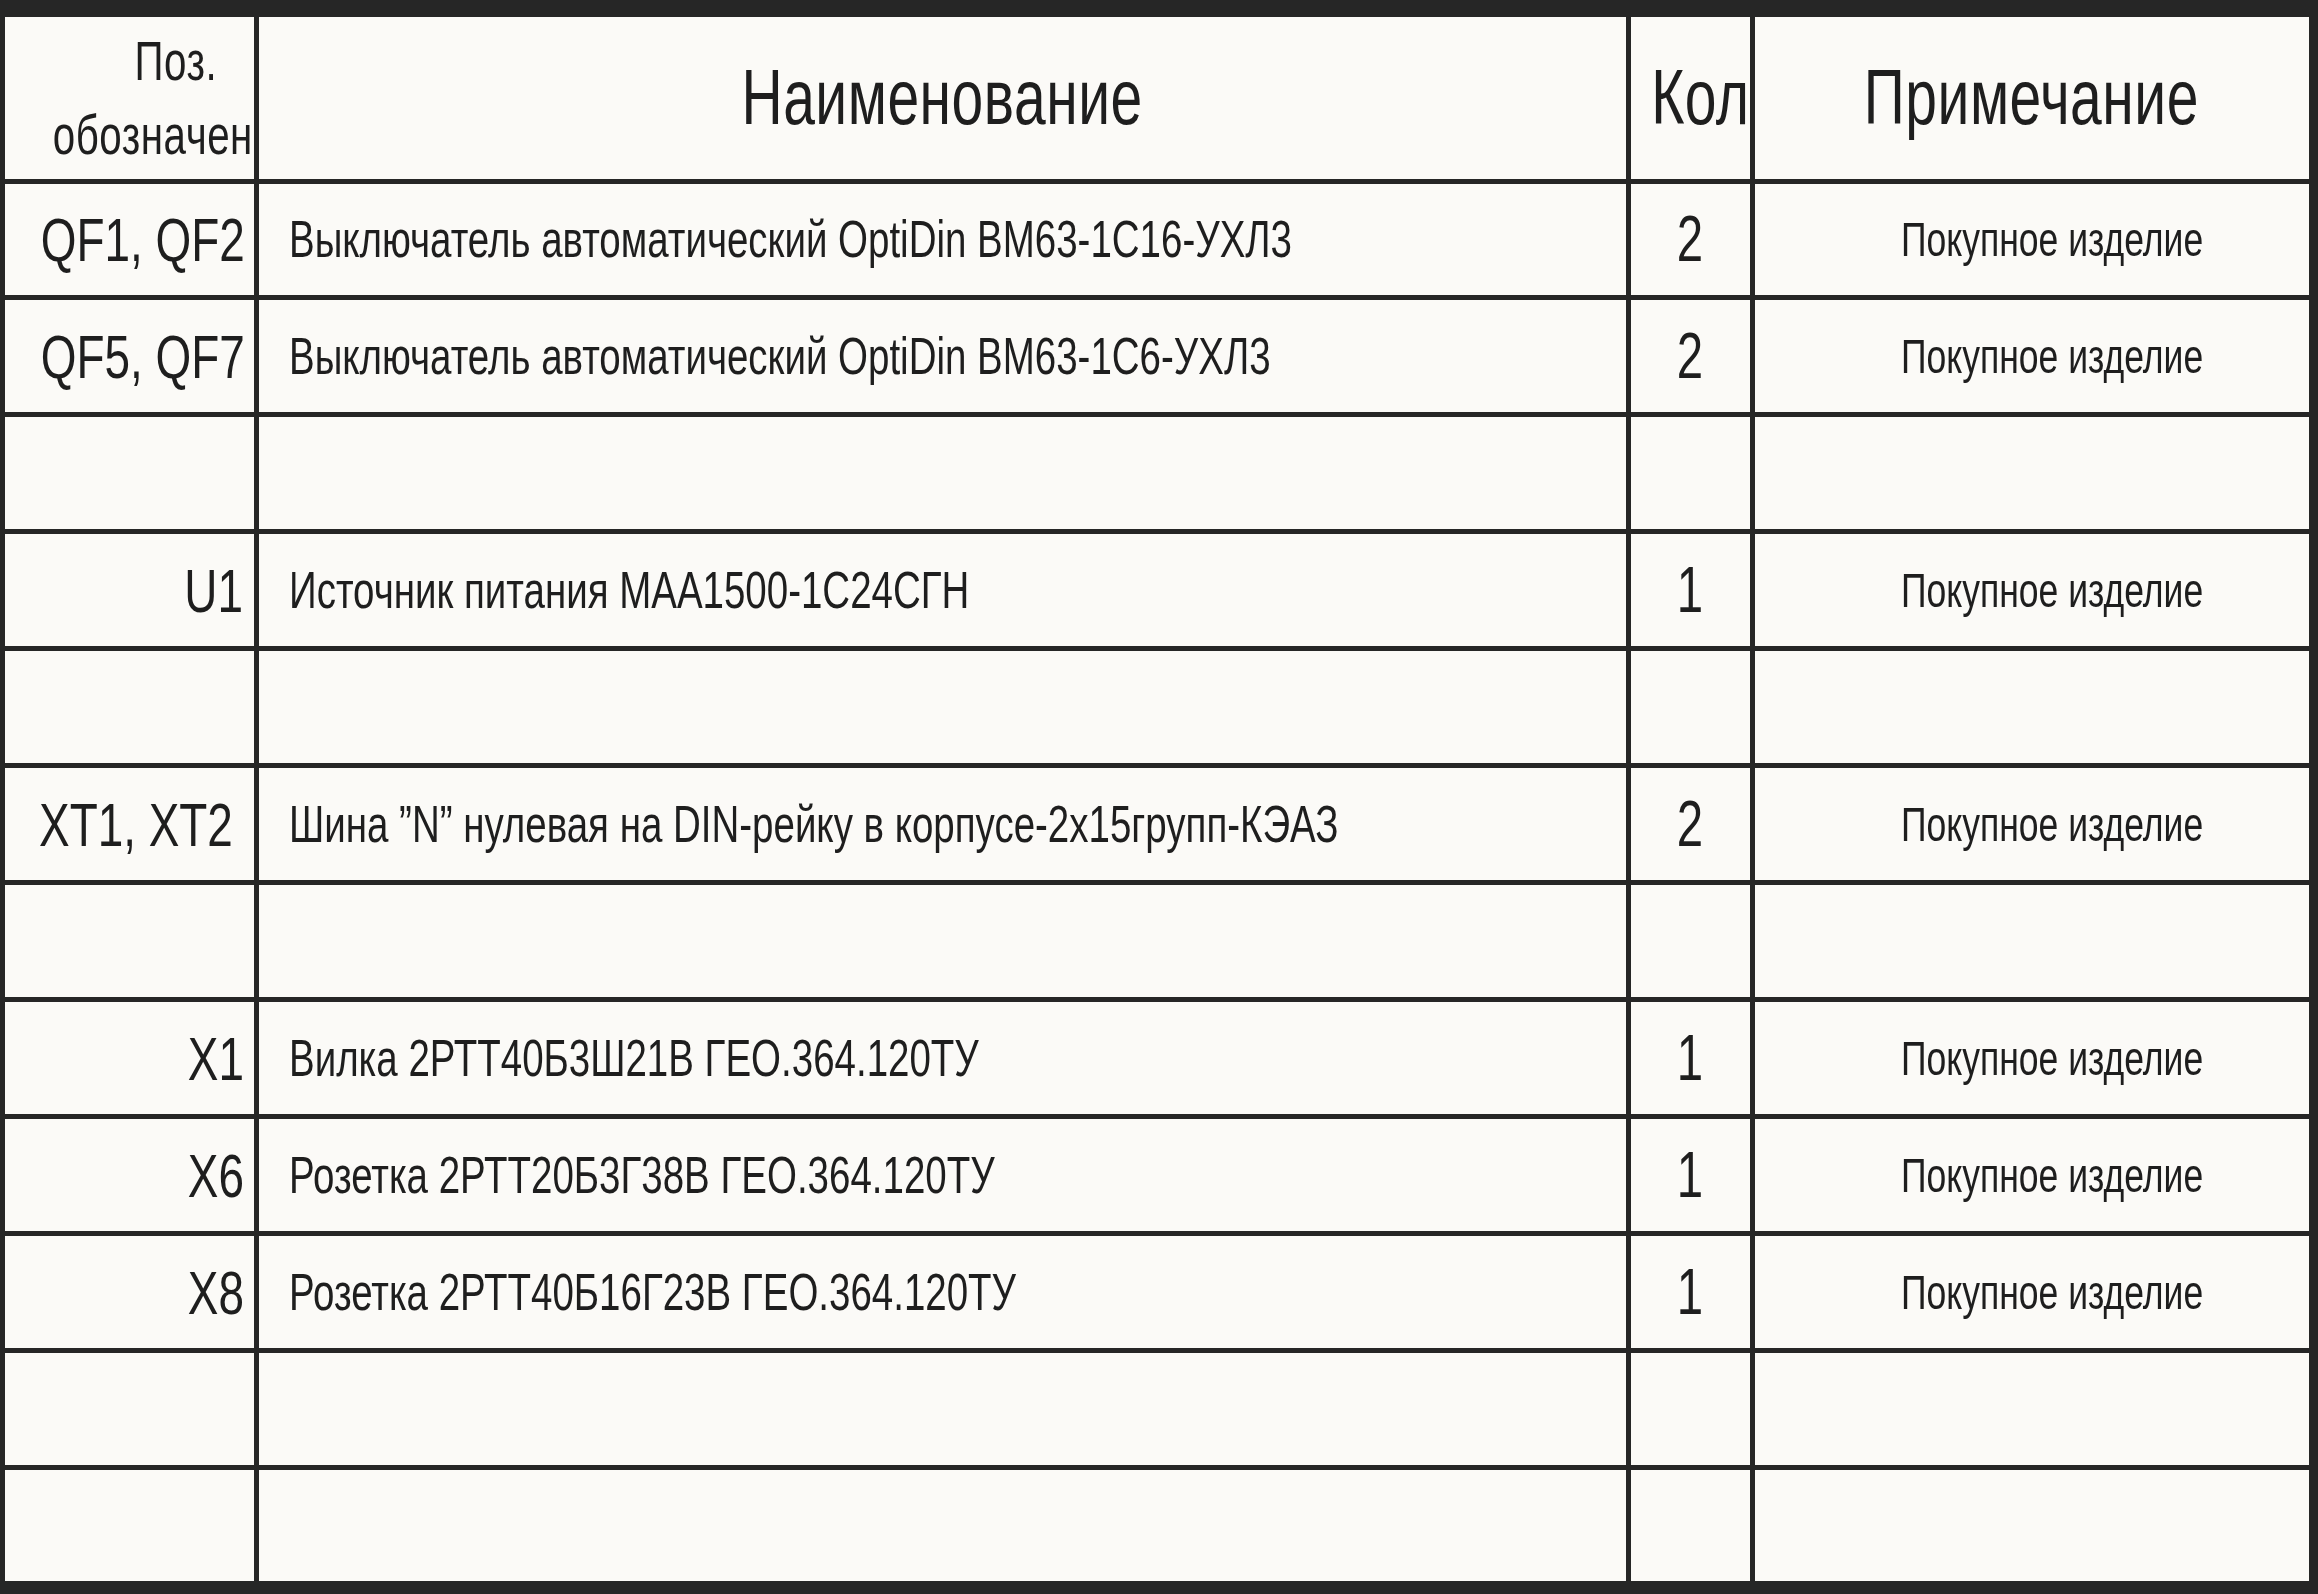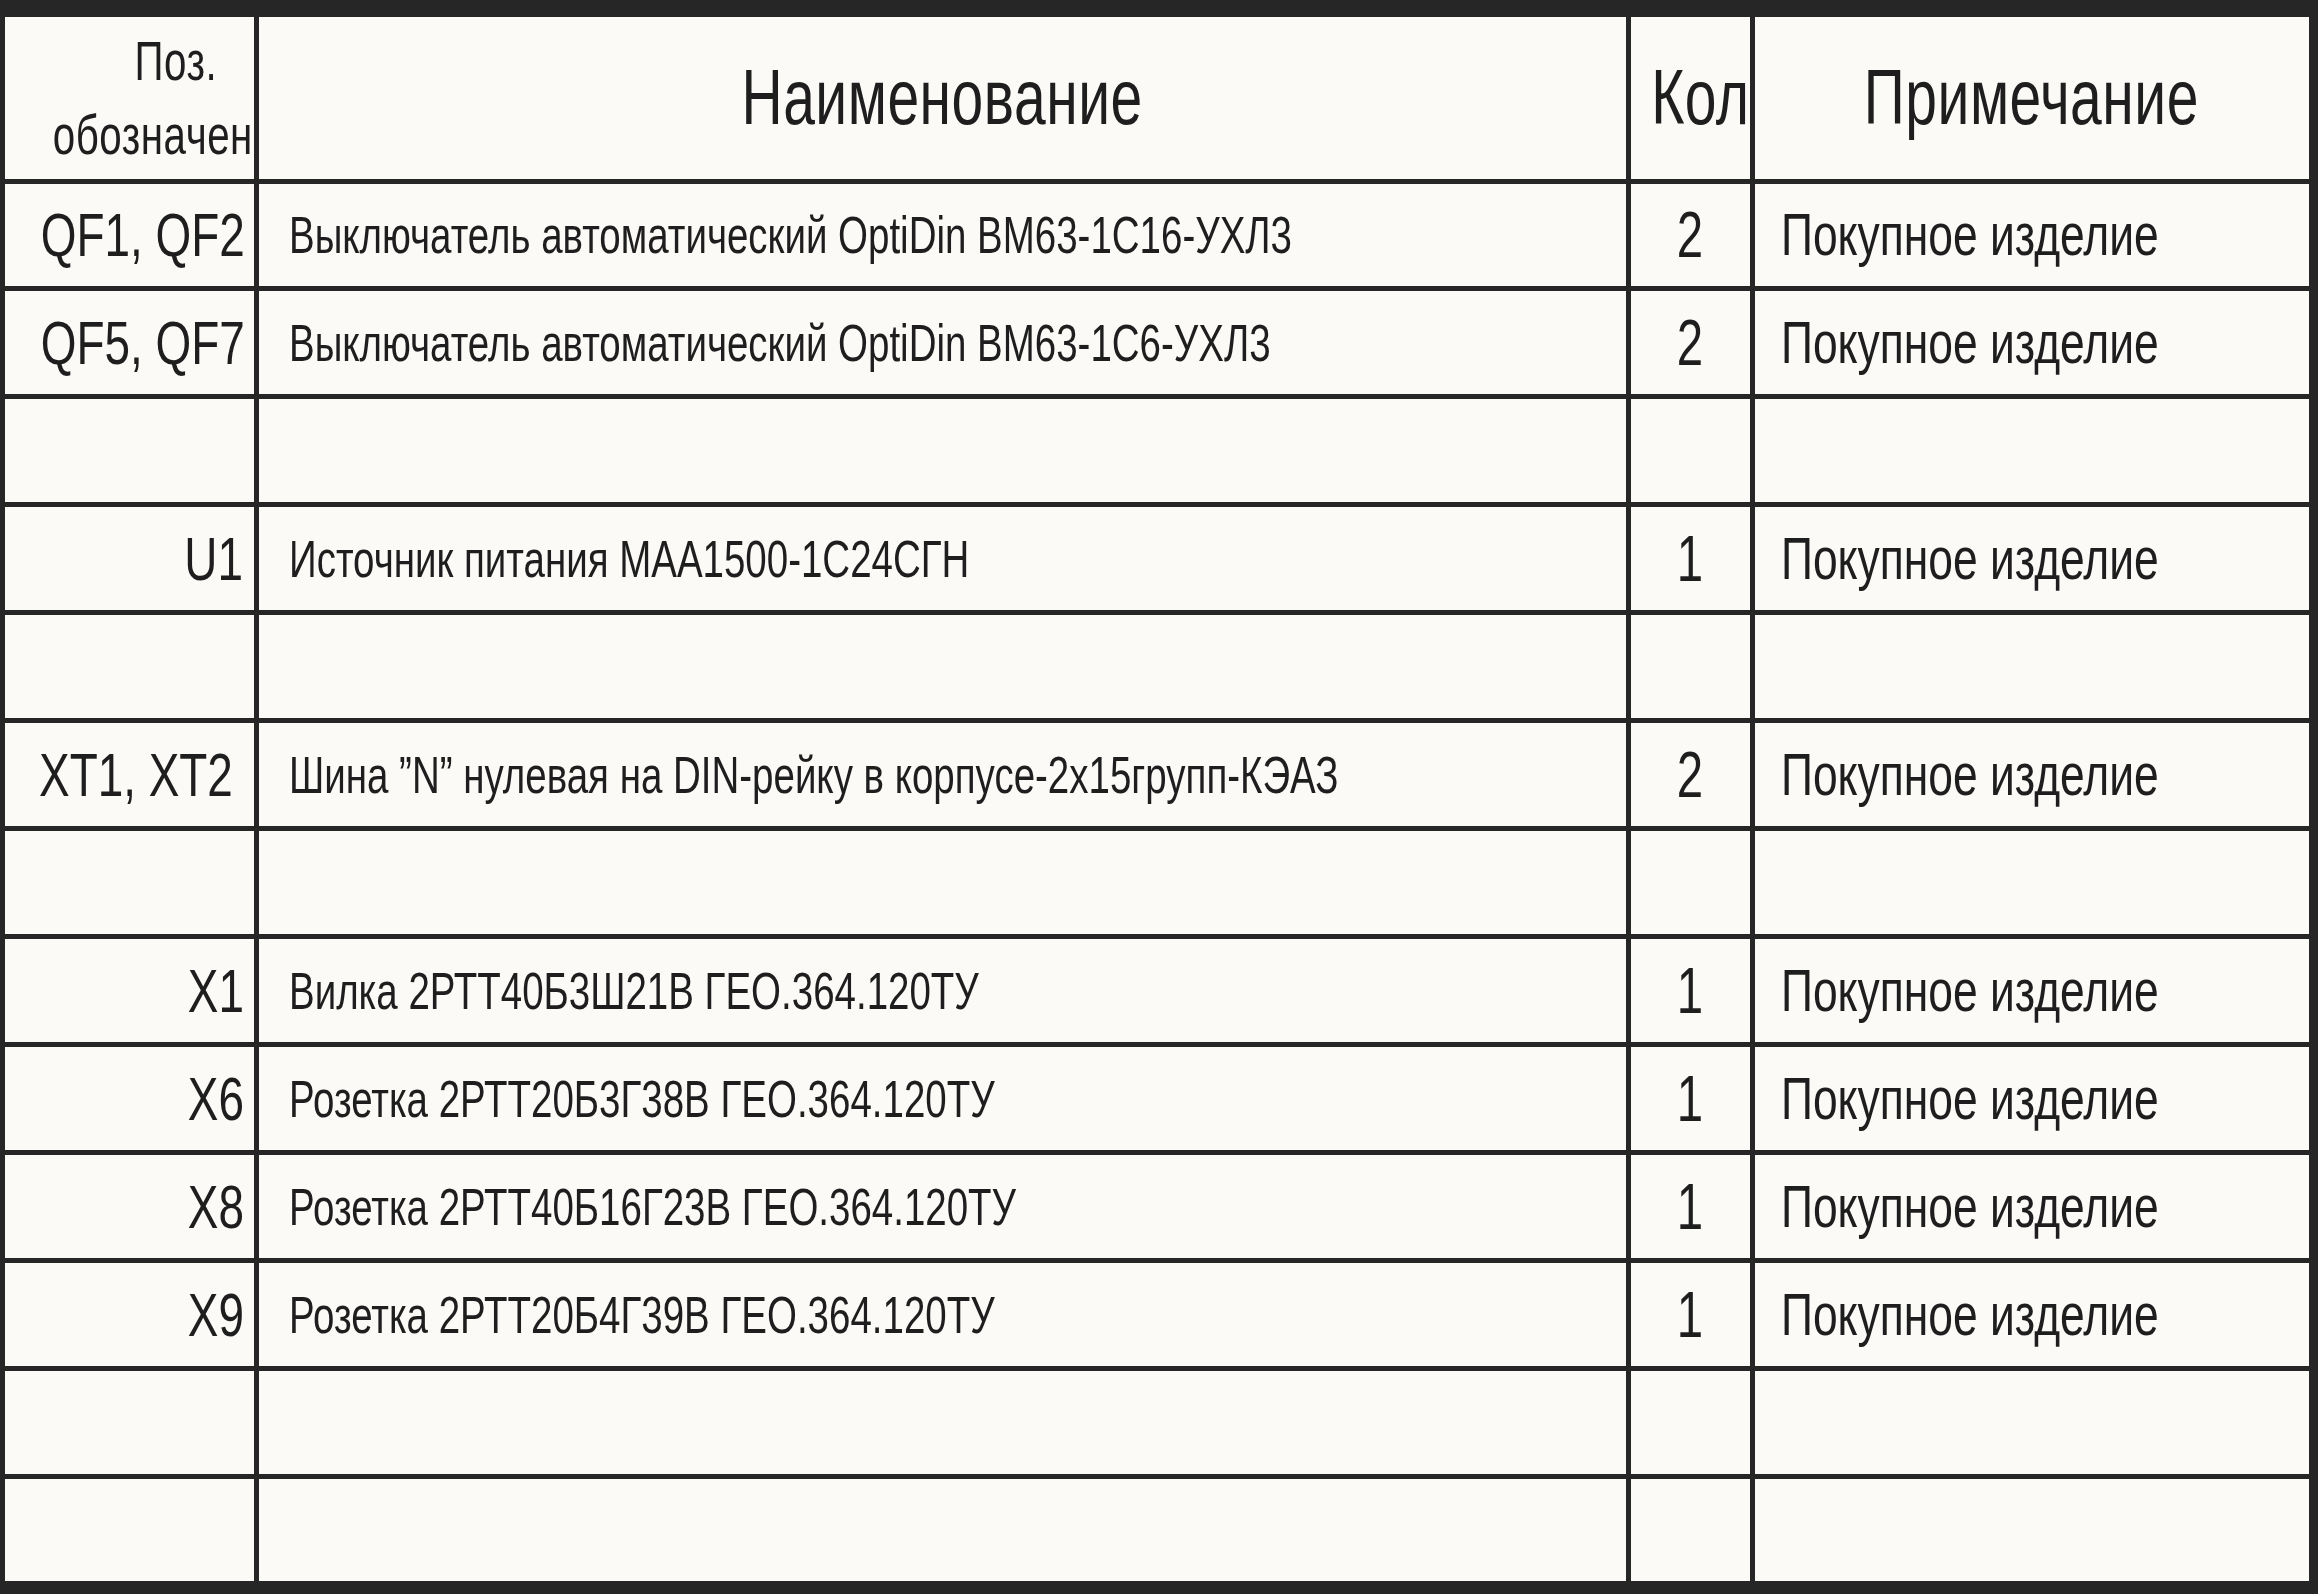--- a/index.html
+++ b/index.html
@@ -50,21 +50,21 @@
   .grid thead th{font-weight:normal;}
 
   .t{display:inline-block;transform:scaleX(0.74);transform-origin:center center;}
   .t-left{display:inline-block;transform:scaleX(0.74);transform-origin:left center;}
 
   .h-main{font-size:77px;letter-spacing:0.7px;}
   .h-pos{font-size:56px;line-height:1.32;letter-spacing:0.7px;transform:scaleX(0.72);}
   .cell-pos{text-align:right;font-size:62px;}
   .cell-name{text-align:left;padding-left:30px !important;font-size:52px;}
   .cell-qty{text-align:center;font-size:64px;}
-  .cell-note{text-align:left;padding-left:26px !important;font-size:60px;}
+  .cell-note{text-align:right;padding-left:26px !important;font-size:48px;}
   th.th-center{text-align:center;}
 </style>
 </head>
 <body>
 
 <div class="page">
   <div class="sheet">
     <table class="grid">
       <colgroup>
         <col class="c-pos">
@@ -143,26 +143,20 @@
           <td class="cell-qty"><span class="t">1</span></td>
           <td class="cell-note"><span class="t-left">Покупное изделие</span></td>
         </tr>
         <tr>
           <td class="cell-pos"><span class="t">X8</span></td>
           <td class="cell-name"><span class="t-left">Розетка 2РТТ40Б16Г23В ГЕО.364.120ТУ</span></td>
           <td class="cell-qty"><span class="t">1</span></td>
           <td class="cell-note"><span class="t-left">Покупное изделие</span></td>
         </tr>
         <tr>
-          <td class="cell-pos"><span class="t">X9</span></td>
-          <td class="cell-name"><span class="t-left">Розетка 2РТТ20Б4Г39В ГЕО.364.120ТУ</span></td>
-          <td class="cell-qty"><span class="t">1</span></td>
-          <td class="cell-note"><span class="t-left">Покупное изделие</span></td>
-        </tr>
-        <tr>
           <td class="cell-pos"><span class="t"></span></td>
           <td class="cell-name"><span class="t-left"></span></td>
           <td class="cell-qty"><span class="t"></span></td>
           <td class="cell-note"><span class="t-left"></span></td>
         </tr>
         <tr>
           <td class="cell-pos"><span class="t"></span></td>
           <td class="cell-name"><span class="t-left"></span></td>
           <td class="cell-qty"><span class="t"></span></td>
           <td class="cell-note"><span class="t-left"></span></td>

